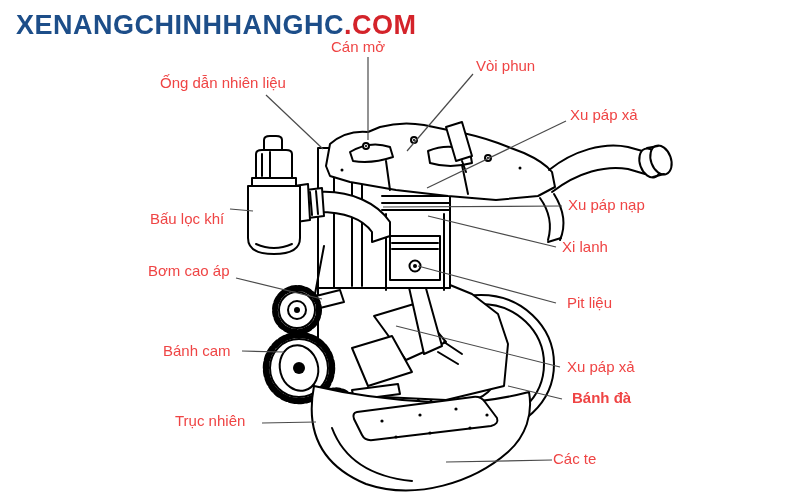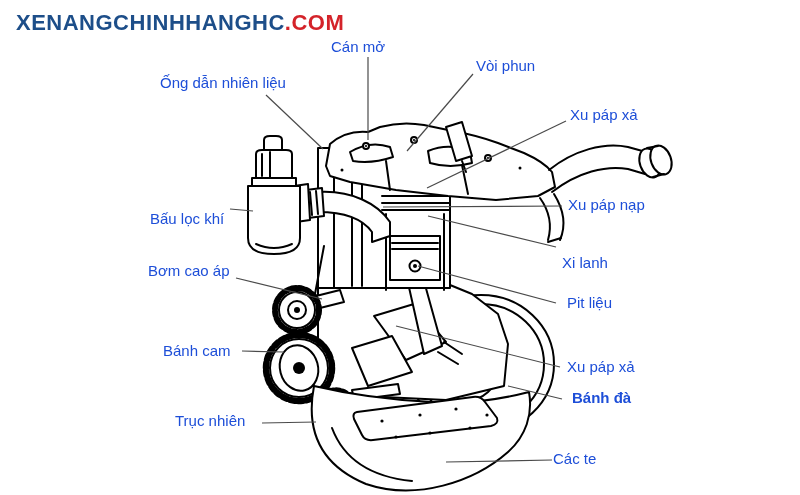--- a/index.html
+++ b/index.html
@@ -2,37 +2,37 @@
 <html><head>
 <meta charset="utf-8">
 <style>
   html,body{margin:0;padding:0;background:#fff;}
   #stage{
     position:relative;width:800px;height:495px;background:#ffffff;
     font-family:"Liberation Sans",sans-serif;overflow:hidden;
   }
   #logo{
     position:absolute;left:16px;top:10px;
-    font-weight:800;font-size:22px;letter-spacing:.5px;white-space:nowrap;
+    font-weight:800;font-size:27px;letter-spacing:.5px;white-space:nowrap;
   }
   #logo .brand{color:#1d4e89;}
   #logo .tld{color:#d4232a;}
   svg.diagram{position:absolute;left:0;top:0;}
   .label{
-    position:absolute;font-size:15px;line-height:18px;color:#1d4ed8;
+    position:absolute;font-size:15px;line-height:18px;color:#ef4444;
     white-space:nowrap;
   }
   
   .l-can-mo      {left:331px;top:38px;}
   .l-voi-phun    {left:476px;top:57px;}
   .l-ong-dan     {left:160px;top:74px;}
   .l-xupap-xa-1  {left:570px;top:106px;}
   .l-bau-loc-khi {left:150px;top:210px;}
   .l-xupap-nap   {left:568px;top:196px;}
-  .l-xi-lanh     {left:562px;top:254px;}
+  .l-xi-lanh     {left:562px;top:238px;}
   .l-bom-cao-ap  {left:148px;top:262px;}
   .l-pit-tong    {left:567px;top:294px;}
   .l-truc-cam    {left:163px;top:342px;}
   .l-xupap-xa-2  {left:567px;top:358px;}
   .l-banh-da     {left:572px;top:389px;font-weight:bold;}
   .l-truc-khuyu  {left:175px;top:412px;}
   .l-cac-te      {left:553px;top:450px;}
 </style>
 </head>
 <body>

